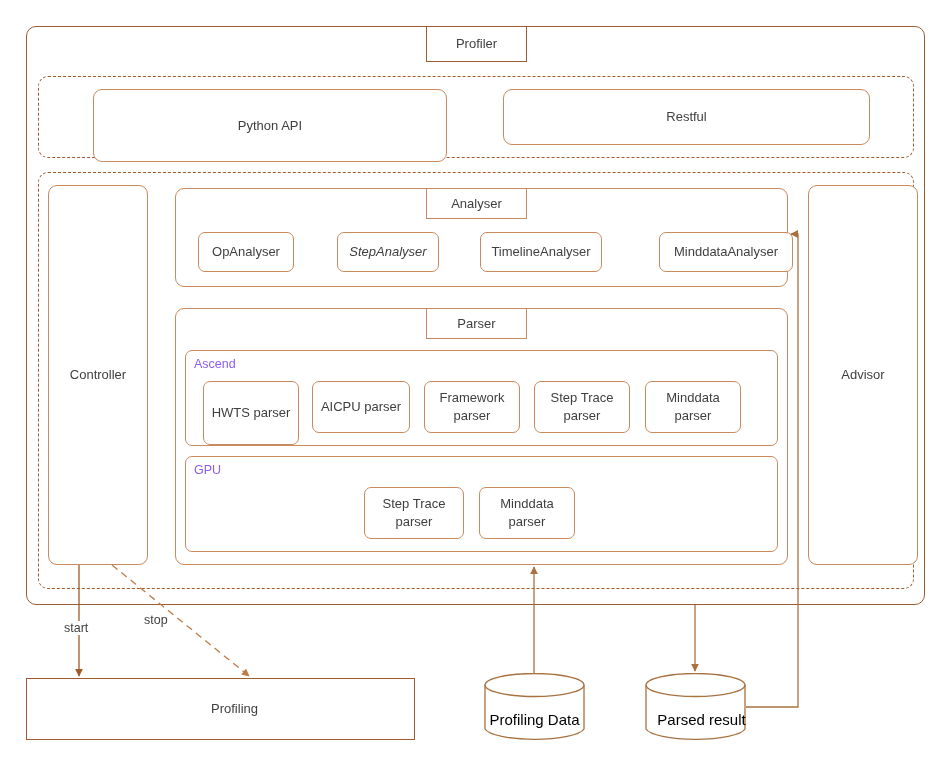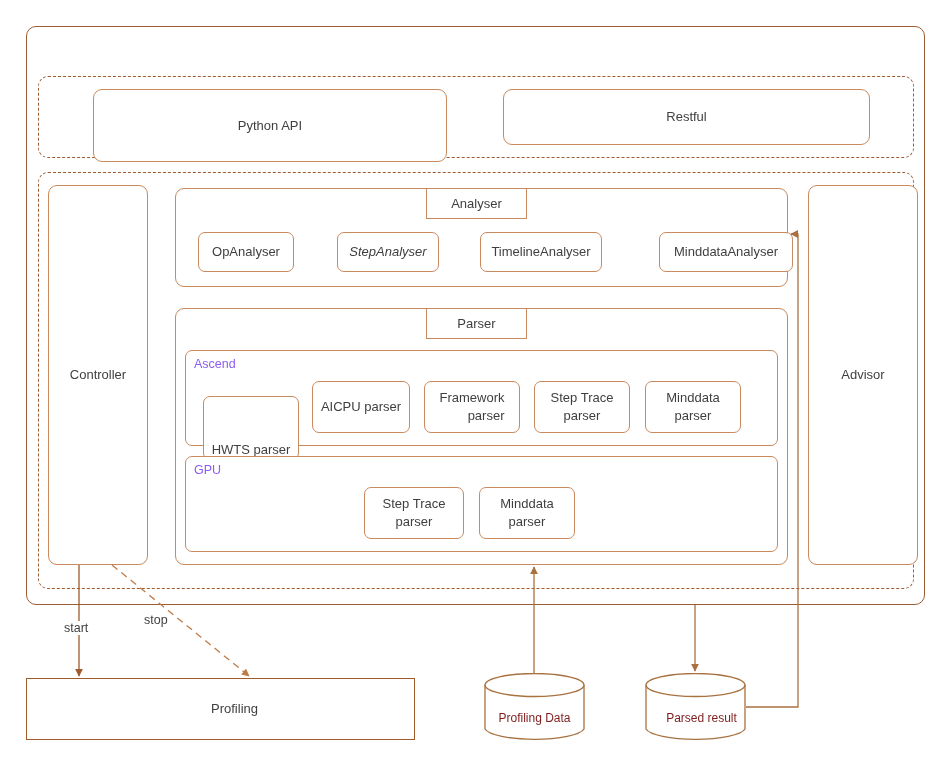--- a/index.html
+++ b/index.html
@@ -96,40 +96,43 @@
   .edge-label {
     position: absolute;
     font-size: 12.5px;
     color: #3f3f3f;
     z-index: 7;
     background: #ffffff;
     padding: 0 2px;
   }
   .cyl-label {
     position: absolute;
-    font-size: 12px;
-    color: #7f1d1d;
+    font-size: 15px;
+    color: #000000;
     z-index: 7;
     text-align: center;
     width: 100%;
     left: 0;
   }
   .cylinder {
     position: absolute;
     z-index: 4;
   }
   .two-line { white-space: pre-line; }
 </style>
 </head>
 <body>
 
 <div id="canvas">
 
   <div class="box frame-outer" style="left:26px; top:26px; width:899px; height:579px;"></div>
 
+  <div class="box title-tab strong" style="left:426px; top:26px; width:101px; height:36px;">
+    <span>Profiler</span>
+  </div>
 
   <div class="box frame-dashed" style="left:38px; top:76px; width:876px; height:82px;"></div>
 
   <div class="box comp" style="left:93px; top:89px; width:354px; height:73px;">
     <span>Python API</span>
   </div>
 
   <div class="box comp" style="left:503px; top:89px; width:367px; height:56px;">
     <span>Restful</span>
   </div>
@@ -165,27 +168,27 @@
 
   <div class="box section" style="left:175px; top:308px; width:613px; height:257px;"></div>
 
   <div class="box title-tab" style="left:426px; top:308px; width:101px; height:31px;">
     <span>Parser</span>
   </div>
 
   <div class="box comp-inner" style="left:185px; top:350px; width:593px; height:96px;"></div>
   <div class="grouplabel" style="left:192px; top:357px;">Ascend</div>
 
-  <div class="box comp-inner two-line" style="left:203px; top:396px; width:96px; height:64px;align-items:flex-end;">
+  <div class="box comp-inner two-line" style="left:203px; top:381px; width:96px; height:64px;">
     <span>HWTS parser</span>
   </div>
   <div class="box comp-inner two-line" style="left:312px; top:381px; width:98px; height:52px;">
     <span>AICPU parser</span>
   </div>
-  <div class="box comp-inner two-line" style="left:424px; top:381px; width:96px; height:52px;text-align:right;">
+  <div class="box comp-inner two-line" style="left:424px; top:381px; width:96px; height:52px;">
     <span>Framework
 parser</span>
   </div>
   <div class="box comp-inner two-line" style="left:534px; top:381px; width:96px; height:52px;">
     <span>Step Trace
 parser</span>
   </div>
   <div class="box comp-inner two-line" style="left:645px; top:381px; width:96px; height:52px;">
     <span>Minddata
 parser</span>

